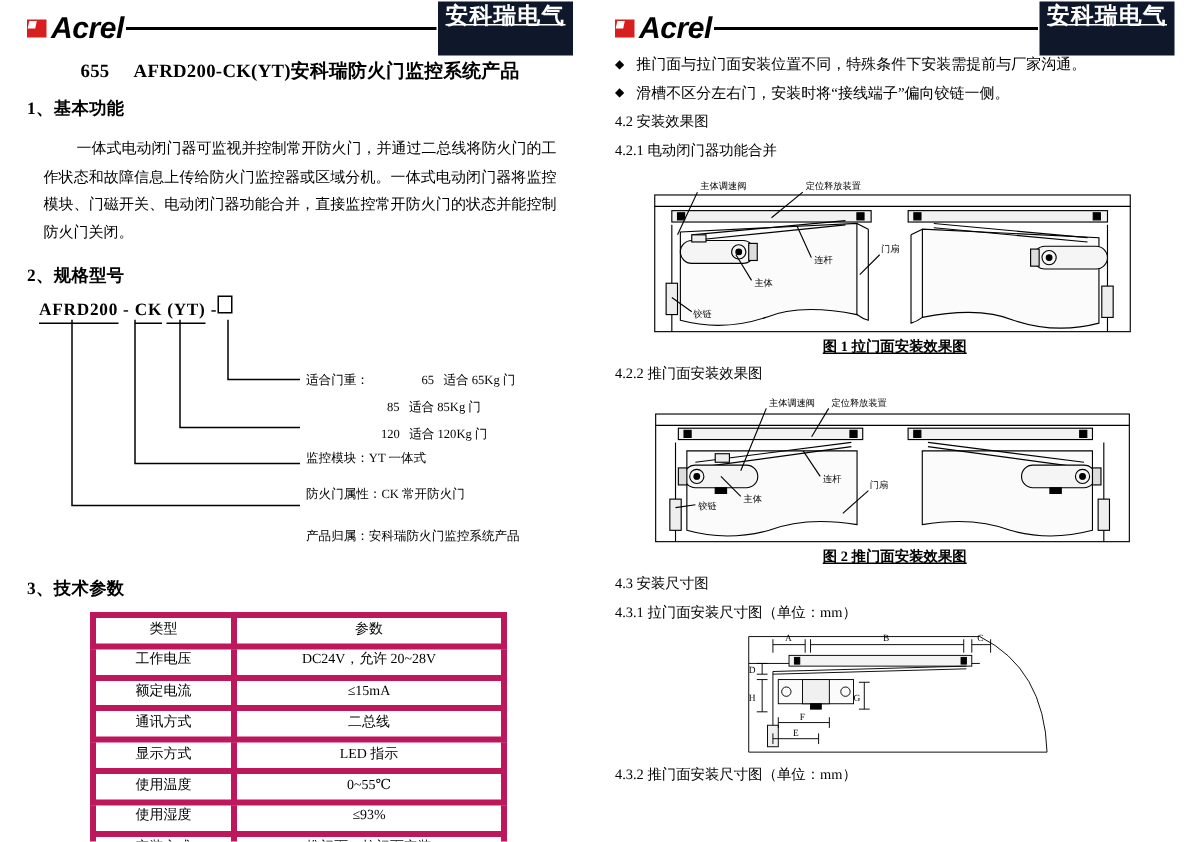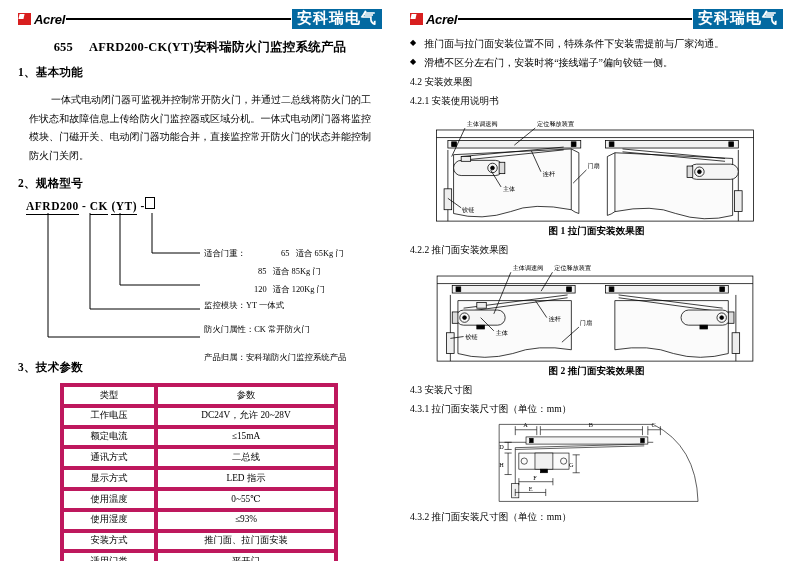--- a/index.html
+++ b/index.html
@@ -17,27 +17,28 @@
   .brandbar{display:flex;align-items:center;gap:0;height:22px;margin-bottom:6px;}
   .logo-mark{
     width:13px;height:12px;background:#d81f1f;position:relative;flex:0 0 auto;margin-right:3px;
   }
   .logo-mark:before{
     content:"";position:absolute;left:1px;top:1px;width:5px;height:5px;
     background:#fff;transform:skewX(-12deg);
   }
   .logo-text{
     font-family:"Liberation Sans","DejaVu Sans",sans-serif;
-    font-weight:bold;font-style:italic;font-size:13px;letter-spacing:-.3px;line-height:1;
+    font-weight:bold;font-style:italic;font-size:20px;letter-spacing:-.3px;line-height:1;
   }
   .rule{flex:1 1 auto;height:0;border-top:2px solid #000;margin:0 1px;}
   .brandcn{
-    background:#0369a1;color:#fff;font-weight:bold;font-size:15px;
-    padding:1px 5px 2px 5px;line-height:1.15;letter-spacing:1px;
+    background:#0f172a;color:#fff;font-weight:bold;font-size:15px;
+    padding:1px 5px 18px 5px;line-height:1.15;letter-spacing:1px;
     font-family:"DejaVu Sans","Liberation Sans",sans-serif;
+    text-decoration:underline;
   }
 
   
   .doc-title{
     text-align:center;font-weight:bold;font-size:12.5px;margin:9px 0 0 0;letter-spacing:.2px;
   }
   .doc-title .num{margin-right:16px;}
   .doc-sub{text-align:center;font-weight:bold;font-size:12.5px;margin:12px 0 10px 0;}
 
   h2.sec{font-weight:bold;font-size:11.5px;margin:9px 0 4px 0;letter-spacing:.3px;}
@@ -60,21 +61,21 @@
   }
   table.params td{
     border:4px solid #be185d;text-align:center;padding:2.6px 2px;line-height:1.25;
   }
   table.params td.k{width:86px;}
 
   
   .bullet{font-size:10px;line-height:1.55;margin:1px 0 3px 0;display:flex;gap:8px;}
   .bullet .dia{flex:0 0 auto;font-size:8px;line-height:1.85;}
   .subsec{font-size:9.6px;margin:4px 0 2px 0;line-height:1.6;}
-  .figcap{text-align:center;font-weight:bold;font-size:9.6px;margin:2px 0 3px 0;}
+  .figcap{text-align:center;font-weight:bold;font-size:9.6px;margin:2px 0 3px 0;text-decoration:underline;}
 
   
   .fig{position:relative;width:100%;}
   .fig svg{display:block;}
 </style>
 </head>
 <body>
 
 <div class="page">
 
@@ -127,21 +128,21 @@
       </div>
       <div class="tlabel" style="left:236px;top:87px;">
         <span>120</span>
         &nbsp;&nbsp;<span>适合 120Kg 门</span>
       </div>
       <div class="tlabel" style="left:186px;top:103px;">监控模块：YT 一体式</div>
       <div class="tlabel" style="left:186px;top:127px;">防火门属性：CK 常开防火门</div>
       <div class="tlabel" style="left:186px;top:155px;">产品归属：安科瑞防火门监控系统产品</div>
     </div>
 
-    <h2 class="sec" style="margin-top:13px">3、技术参数</h2>
+    <h2 class="sec" style="margin-top:38px">3、技术参数</h2>
 
     <table class="params">
       <tbody>
         <tr>
           <td class="k">类型</td>
           <td>参数</td>
         </tr>
         <tr>
           <td class="k">工作电压</td>
           <td>DC24V，允许 20~28V</td>
@@ -191,21 +192,21 @@
     <div class="bullet">
       <span class="dia">◆</span>
       <span>推门面与拉门面安装位置不同，特殊条件下安装需提前与厂家沟通。</span>
     </div>
     <div class="bullet">
       <span class="dia">◆</span>
       <span>滑槽不区分左右门，安装时将“接线端子”偏向铰链一侧。</span>
     </div>
 
     <div class="subsec">4.2 安装效果图</div>
-    <div class="subsec">4.2.1 安装使用说明书</div>
+    <div class="subsec">4.2.1 电动闭门器功能合并</div>
 
     <div class="fig">
       <svg viewBox="0 0 370 118" width="370" height="112">
         <g stroke="#000" fill="none" stroke-width="0.8">
 
           <rect x="18" y="20" width="334" height="96"></rect>
           <line x1="18" y1="28" x2="352" y2="28"></line>
 
           <rect x="30" y="31" width="140" height="8" fill="#f2f2f2"></rect>
           <rect x="196" y="31" width="140" height="8" fill="#f2f2f2"></rect>

